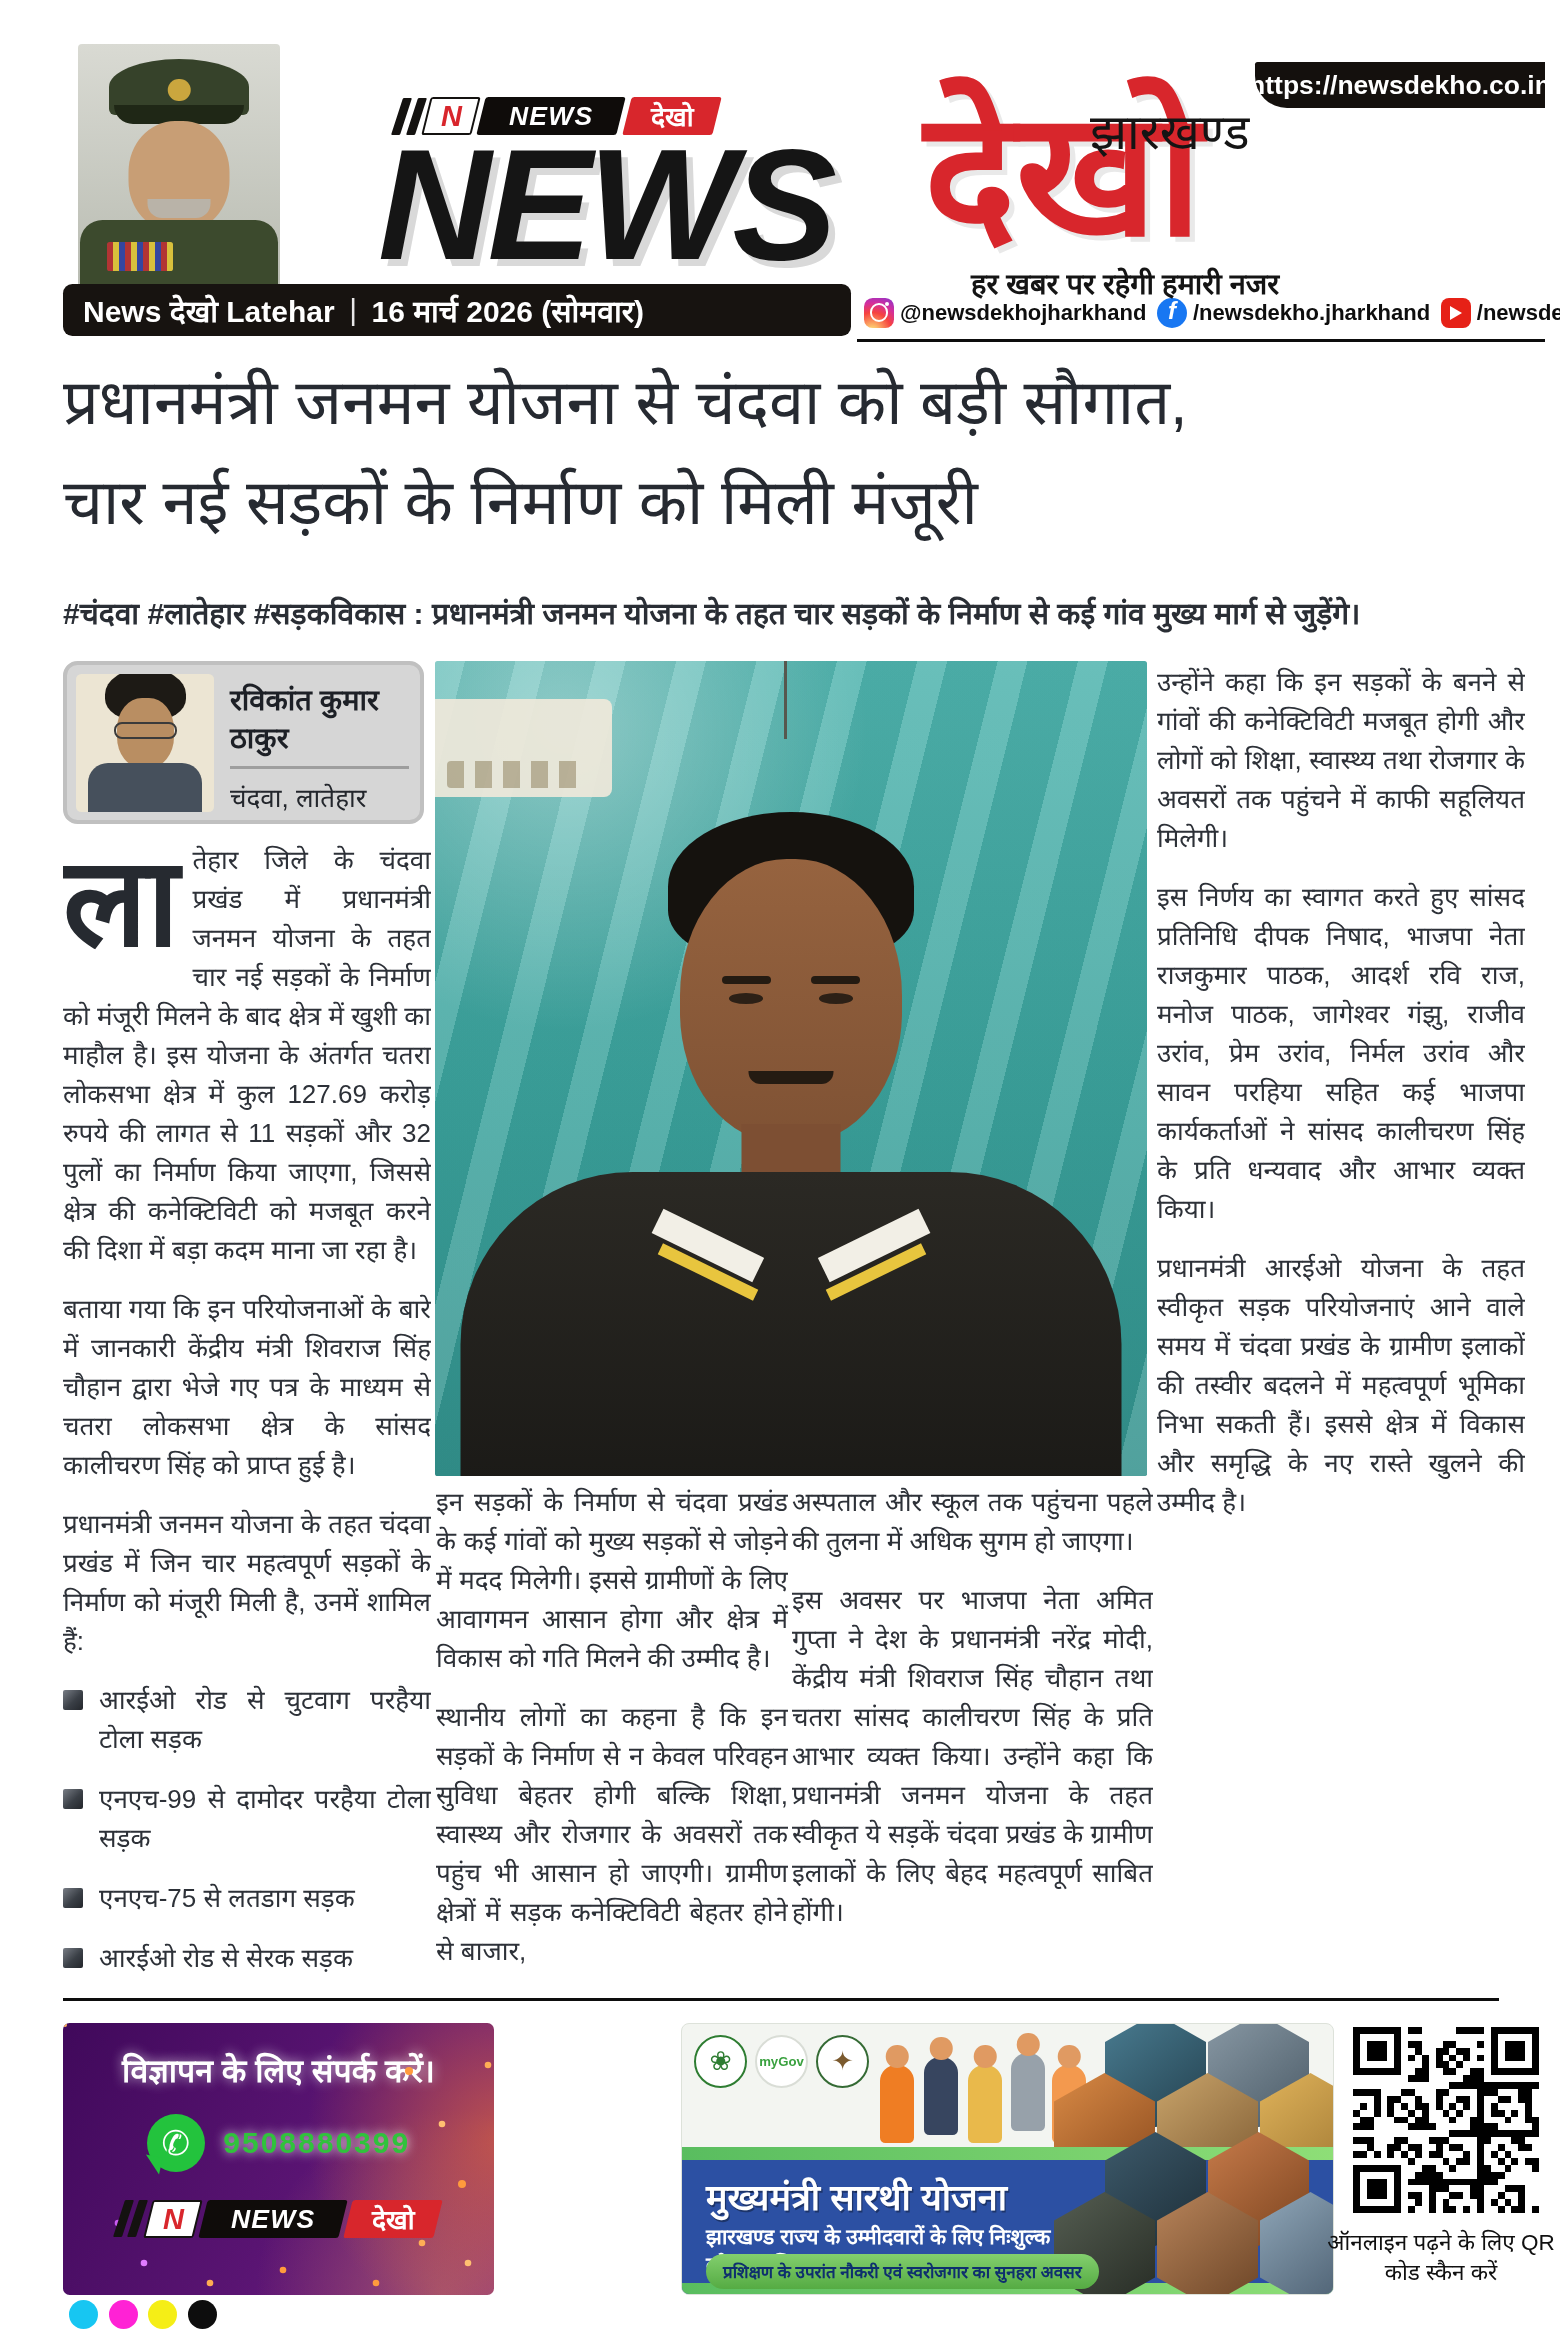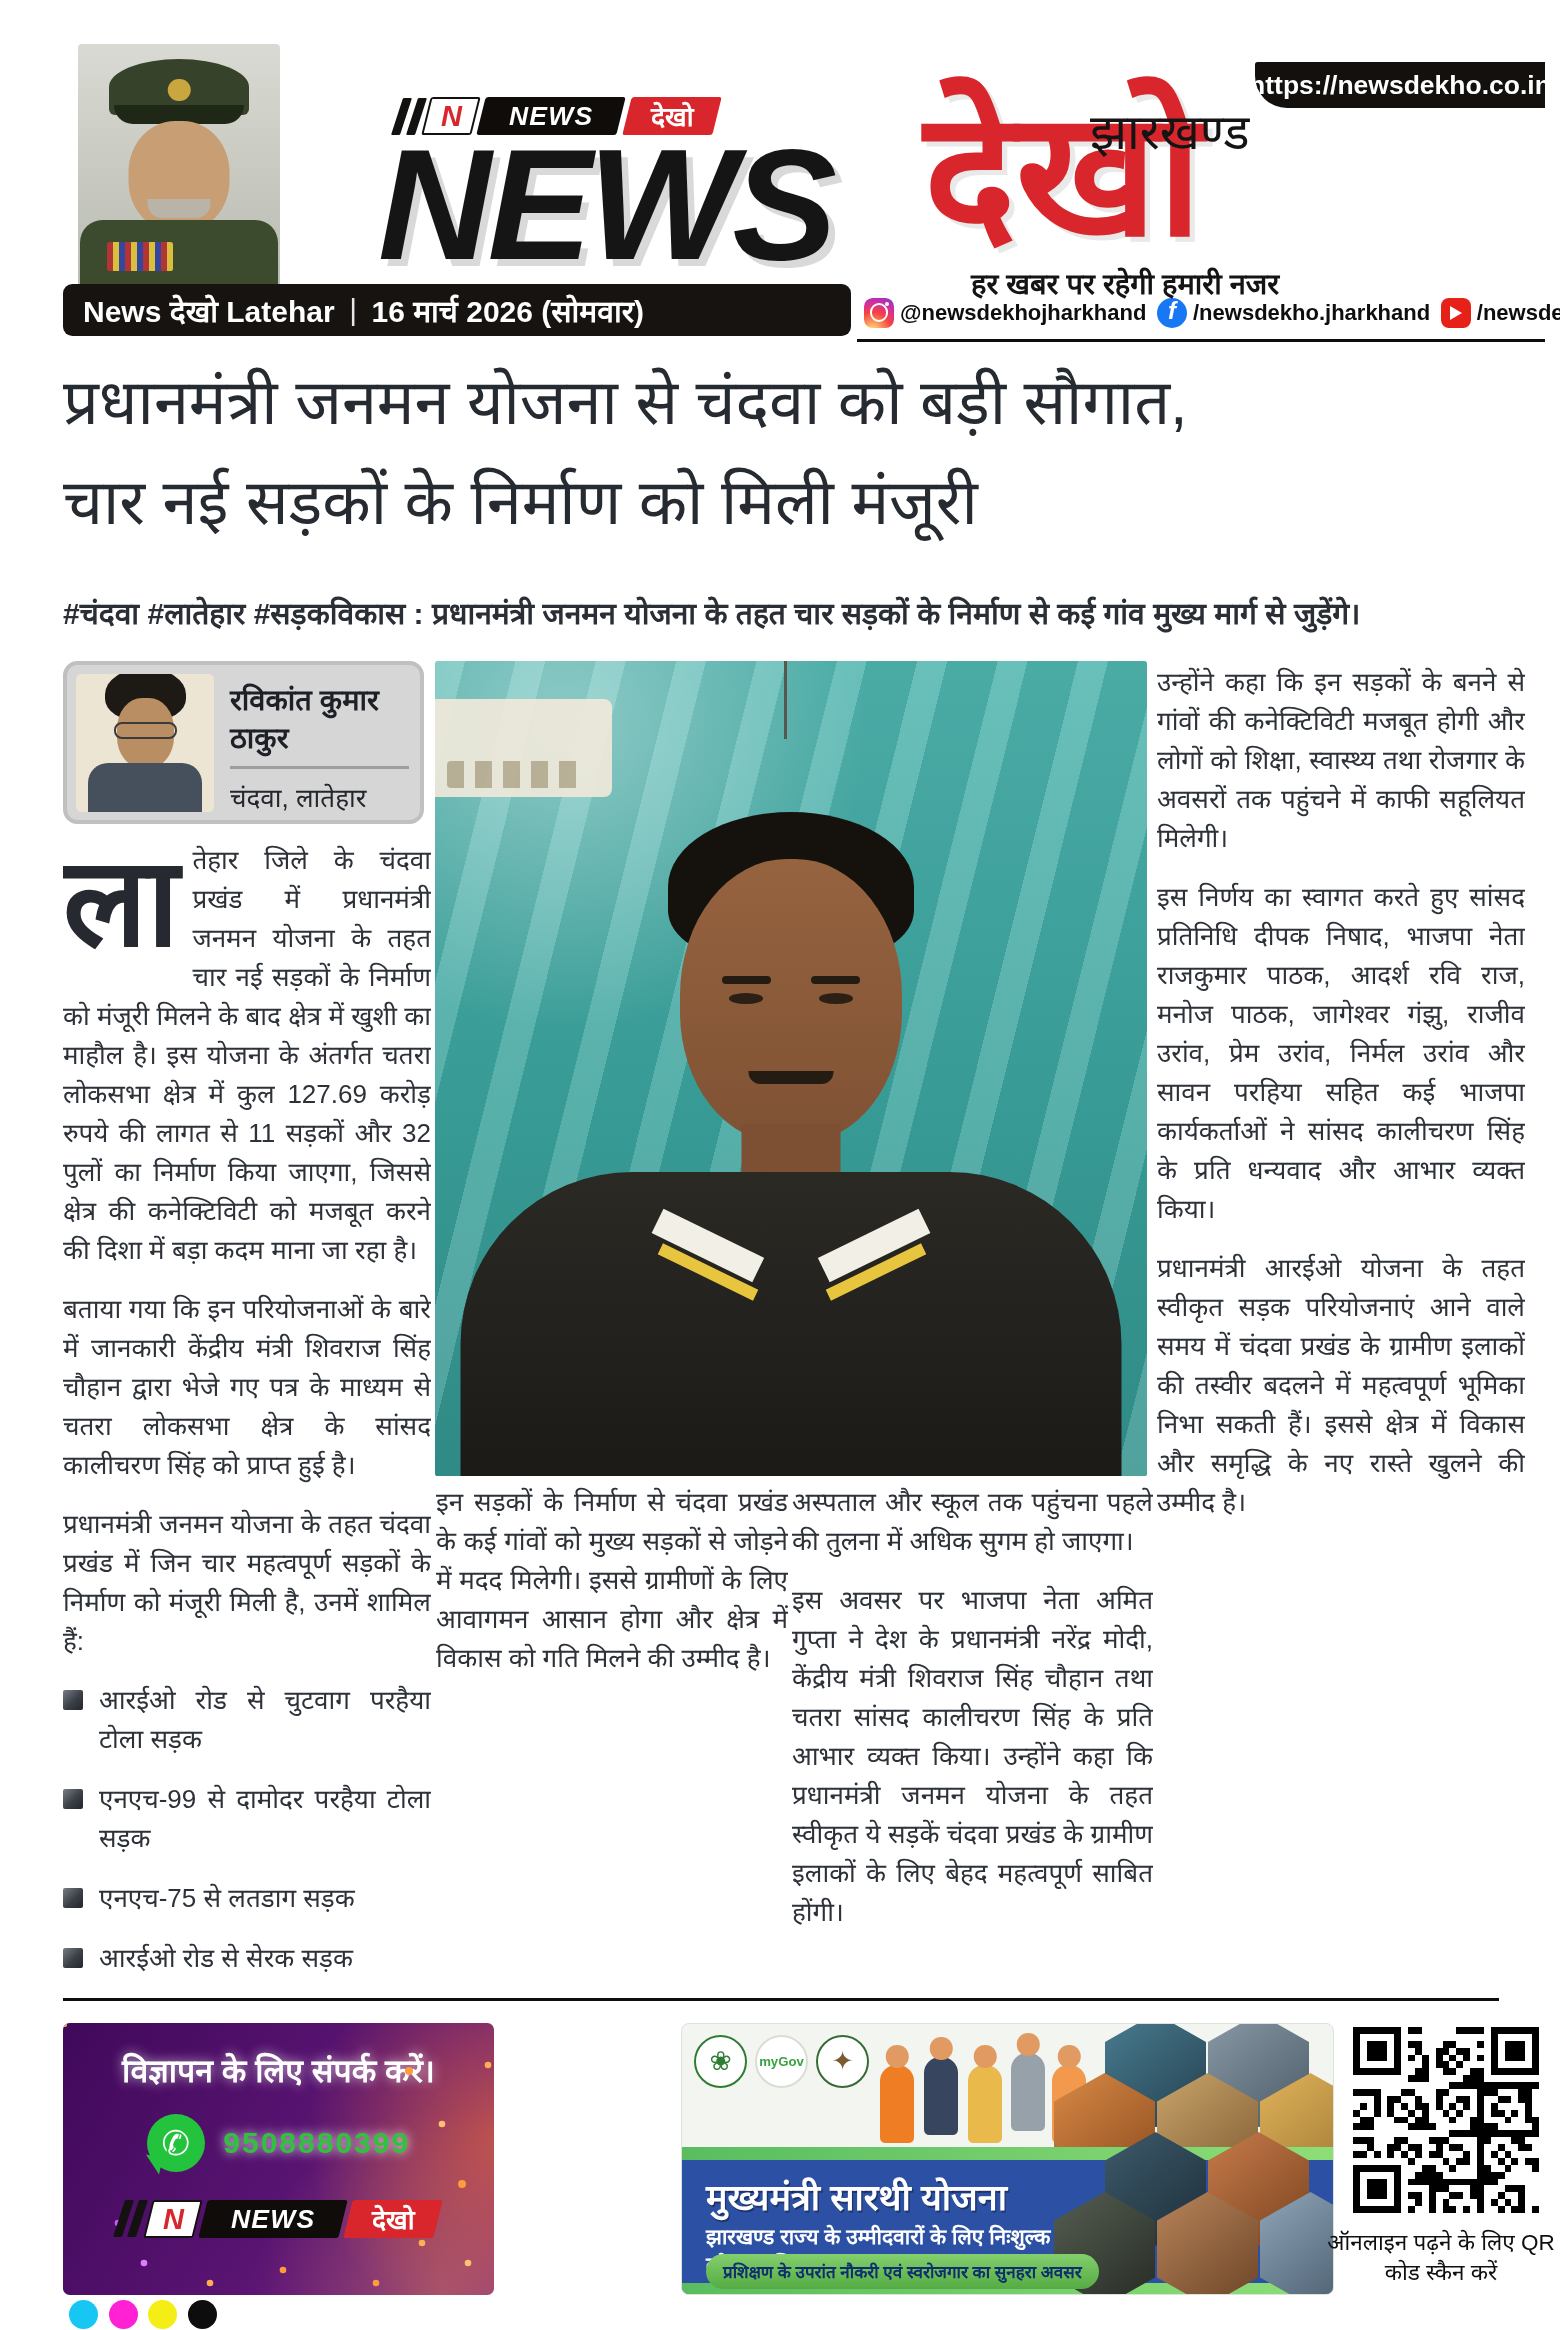--- a/index.html
+++ b/index.html
@@ -306,20 +306,21 @@
         </div>
       <div class="bitem" data-name="list-item">
           <span class="sq" data-name="bullet-square-icon"></span>
           <span>आरईओ रोड से सेरक सड़क</span>
         </div>
     </div>
   </div>
 
   <div class="col" id="col2" data-name="article-column-2">
     <p data-name="paragraph">इन सड़कों के निर्माण से चंदवा प्रखंड के कई गांवों को मुख्य सड़कों से जोड़ने में मदद मिलेगी। इससे ग्रामीणों के लिए आवागमन आसान होगा और क्षेत्र में विकास को गति मिलने की उम्मीद है।</p>
+    <p data-name="paragraph">स्थानीय लोगों का कहना है कि इन सड़कों के निर्माण से न केवल परिवहन सुविधा बेहतर होगी बल्कि शिक्षा, स्वास्थ्य और रोजगार के अवसरों तक पहुंच भी आसान हो जाएगी। ग्रामीण क्षेत्रों में सड़क कनेक्टिविटी बेहतर होने से बाजार,</p>
   </div>
 
   <div class="col" id="col3" data-name="article-column-3">
     <p data-name="paragraph">अस्पताल और स्कूल तक पहुंचना पहले की तुलना में अधिक सुगम हो जाएगा।</p>
     <p data-name="paragraph">इस अवसर पर भाजपा नेता अमित गुप्ता ने देश के प्रधानमंत्री नरेंद्र मोदी, केंद्रीय मंत्री शिवराज सिंह चौहान तथा चतरा सांसद कालीचरण सिंह के प्रति आभार व्यक्त किया। उन्होंने कहा कि प्रधानमंत्री जनमन योजना के तहत स्वीकृत ये सड़कें चंदवा प्रखंड के ग्रामीण इलाकों के लिए बेहद महत्वपूर्ण साबित होंगी।</p>
   </div>
 
   <div class="col" id="col4" data-name="article-column-4">
     <p data-name="paragraph">उन्होंने कहा कि इन सड़कों के बनने से गांवों की कनेक्टिविटी मजबूत होगी और लोगों को शिक्षा, स्वास्थ्य तथा रोजगार के अवसरों तक पहुंचने में काफी सहूलियत मिलेगी।</p>
     <p data-name="paragraph">इस निर्णय का स्वागत करते हुए सांसद प्रतिनिधि दीपक निषाद, भाजपा नेता राजकुमार पाठक, आदर्श रवि राज, मनोज पाठक, जागेश्वर गंझु, राजीव उरांव, प्रेम उरांव, निर्मल उरांव और सावन परहिया सहित कई भाजपा कार्यकर्ताओं ने सांसद कालीचरण सिंह के प्रति धन्यवाद और आभार व्यक्त किया।</p>

